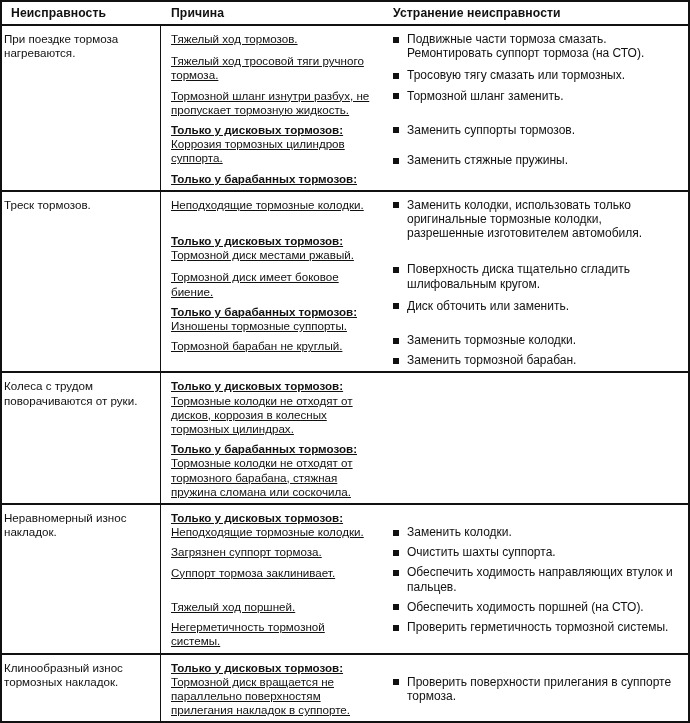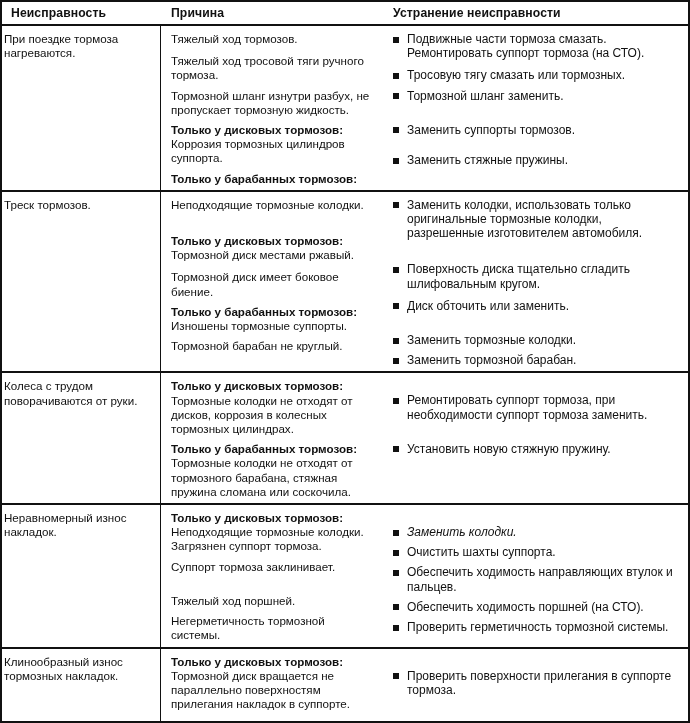--- a/index.html
+++ b/index.html
@@ -80,20 +80,21 @@
     padding: 6px 8px 4px 2px;
     font-size: 11.6px;
     line-height: 14.2px;
   }
   .c-cause {
     width: 220px;
     box-sizing: border-box;
     padding: 6px 6px 4px 11px;
     font-size: 11.6px;
     line-height: 14.2px;
+    text-decoration: underline;
   }
   .c-remedy {
     flex: 1;
     box-sizing: border-box;
     padding: 6px 6px 4px 13px;
     font-size: 11.6px;
     line-height: 14.2px;
   }
 
   .entry { margin-bottom: 0; }
@@ -203,49 +204,45 @@
         <div class="c-cause">
           <div class="entry">
             <div class="sub-head">Только у дисковых тормозов:</div>
             <div class="cause-text">Тормозные колодки не отходят от дисков, коррозия в колесных тормозных цилиндрах.</div>
           </div>
           <div class="entry" style="margin-top: 6px;">
             <div class="sub-head">Только у барабанных тормозов:</div>
             <div class="cause-text">Тормозные колодки не отходят от тормозного барабана, стяжная пружина сломана или соскочила.</div>
           </div>
         </div>
-        <div class="c-remedy">
-          <div class="remedy-item" style="margin-top: 14px;"><span class="bullet"></span><span>Ремонтировать суппорт тормоза, при необходимости суппорт тормоза заменить.</span></div>
-          <div class="remedy-item" style="margin-top: 20px;"><span class="bullet"></span><span>Установить новую стяжную пружину.</span></div>
-        </div>
       </div>
       <div class="group">
         <div class="c-symptom">
           <div>Неравномерный износ накладок.</div>
         </div>
         <div class="c-cause">
           <div class="entry">
             <div class="sub-head">Только у дисковых тормозов:</div>
             <div class="cause-text">Неподходящие тормозные колодки.</div>
           </div>
-          <div class="entry" style="">
+          <div class="entry" style="margin-top: 6px;">
             <div class="cause-text">Загрязнен суппорт тормоза.</div>
           </div>
           <div class="entry" style="margin-top: 6px;">
             <div class="cause-text">Суппорт тормоза заклинивает.</div>
           </div>
           <div class="entry" style="margin-top: 20px;">
             <div class="cause-text">Тяжелый ход поршней.</div>
           </div>
           <div class="entry" style="margin-top: 6px;">
             <div class="cause-text">Негерметичность тормозной системы.</div>
           </div>
         </div>
         <div class="c-remedy">
-          <div class="remedy-item" style="margin-top: 14px; font-style: italic;"><span class="bullet"></span><span>Заменить колодки.</span></div>
+          <div class="remedy-item" style="margin-top: 14px;"><span class="bullet"></span><span>Заменить колодки.</span></div>
           <div class="remedy-item" style="margin-top: 6px;"><span class="bullet"></span><span>Очистить шахты суппорта.</span></div>
           <div class="remedy-item" style="margin-top: 6px;"><span class="bullet"></span><span>Обеспечить ходимость направляющих втулок и пальцев.</span></div>
           <div class="remedy-item" style="margin-top: 6px;"><span class="bullet"></span><span>Обеспечить ходимость поршней (на СТО).</span></div>
           <div class="remedy-item" style="margin-top: 6px;"><span class="bullet"></span><span>Проверить герметичность тормозной системы.</span></div>
         </div>
       </div>
       <div class="group last">
         <div class="c-symptom">
           <div>Клинообразный износ тормозных накладок.</div>
         </div>

